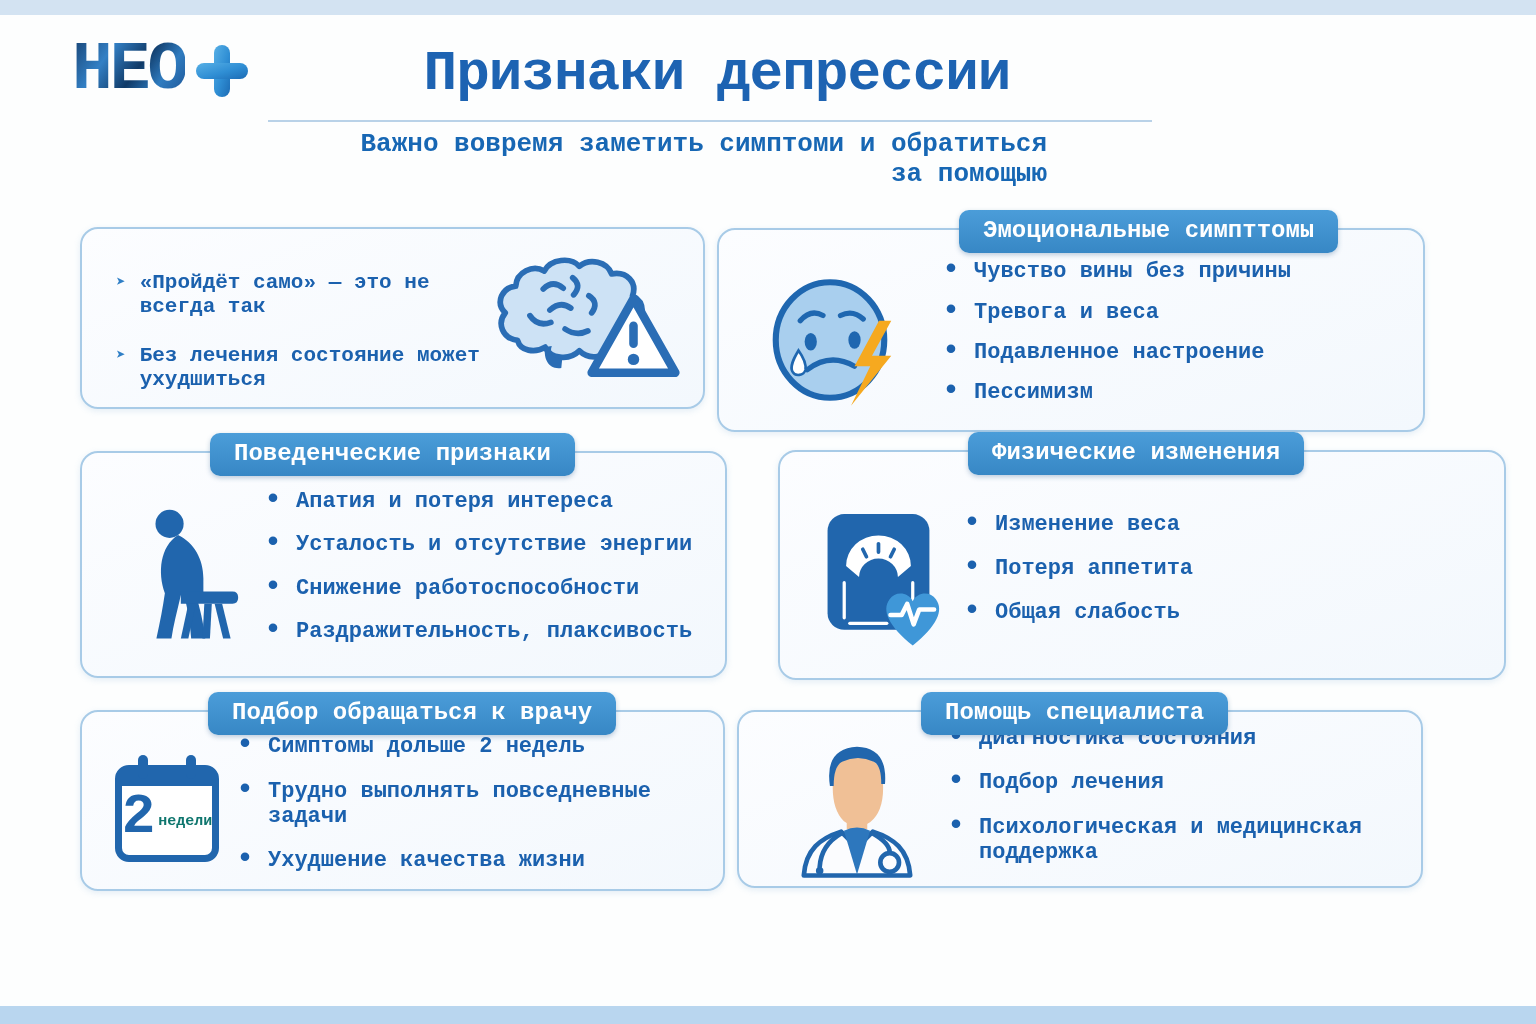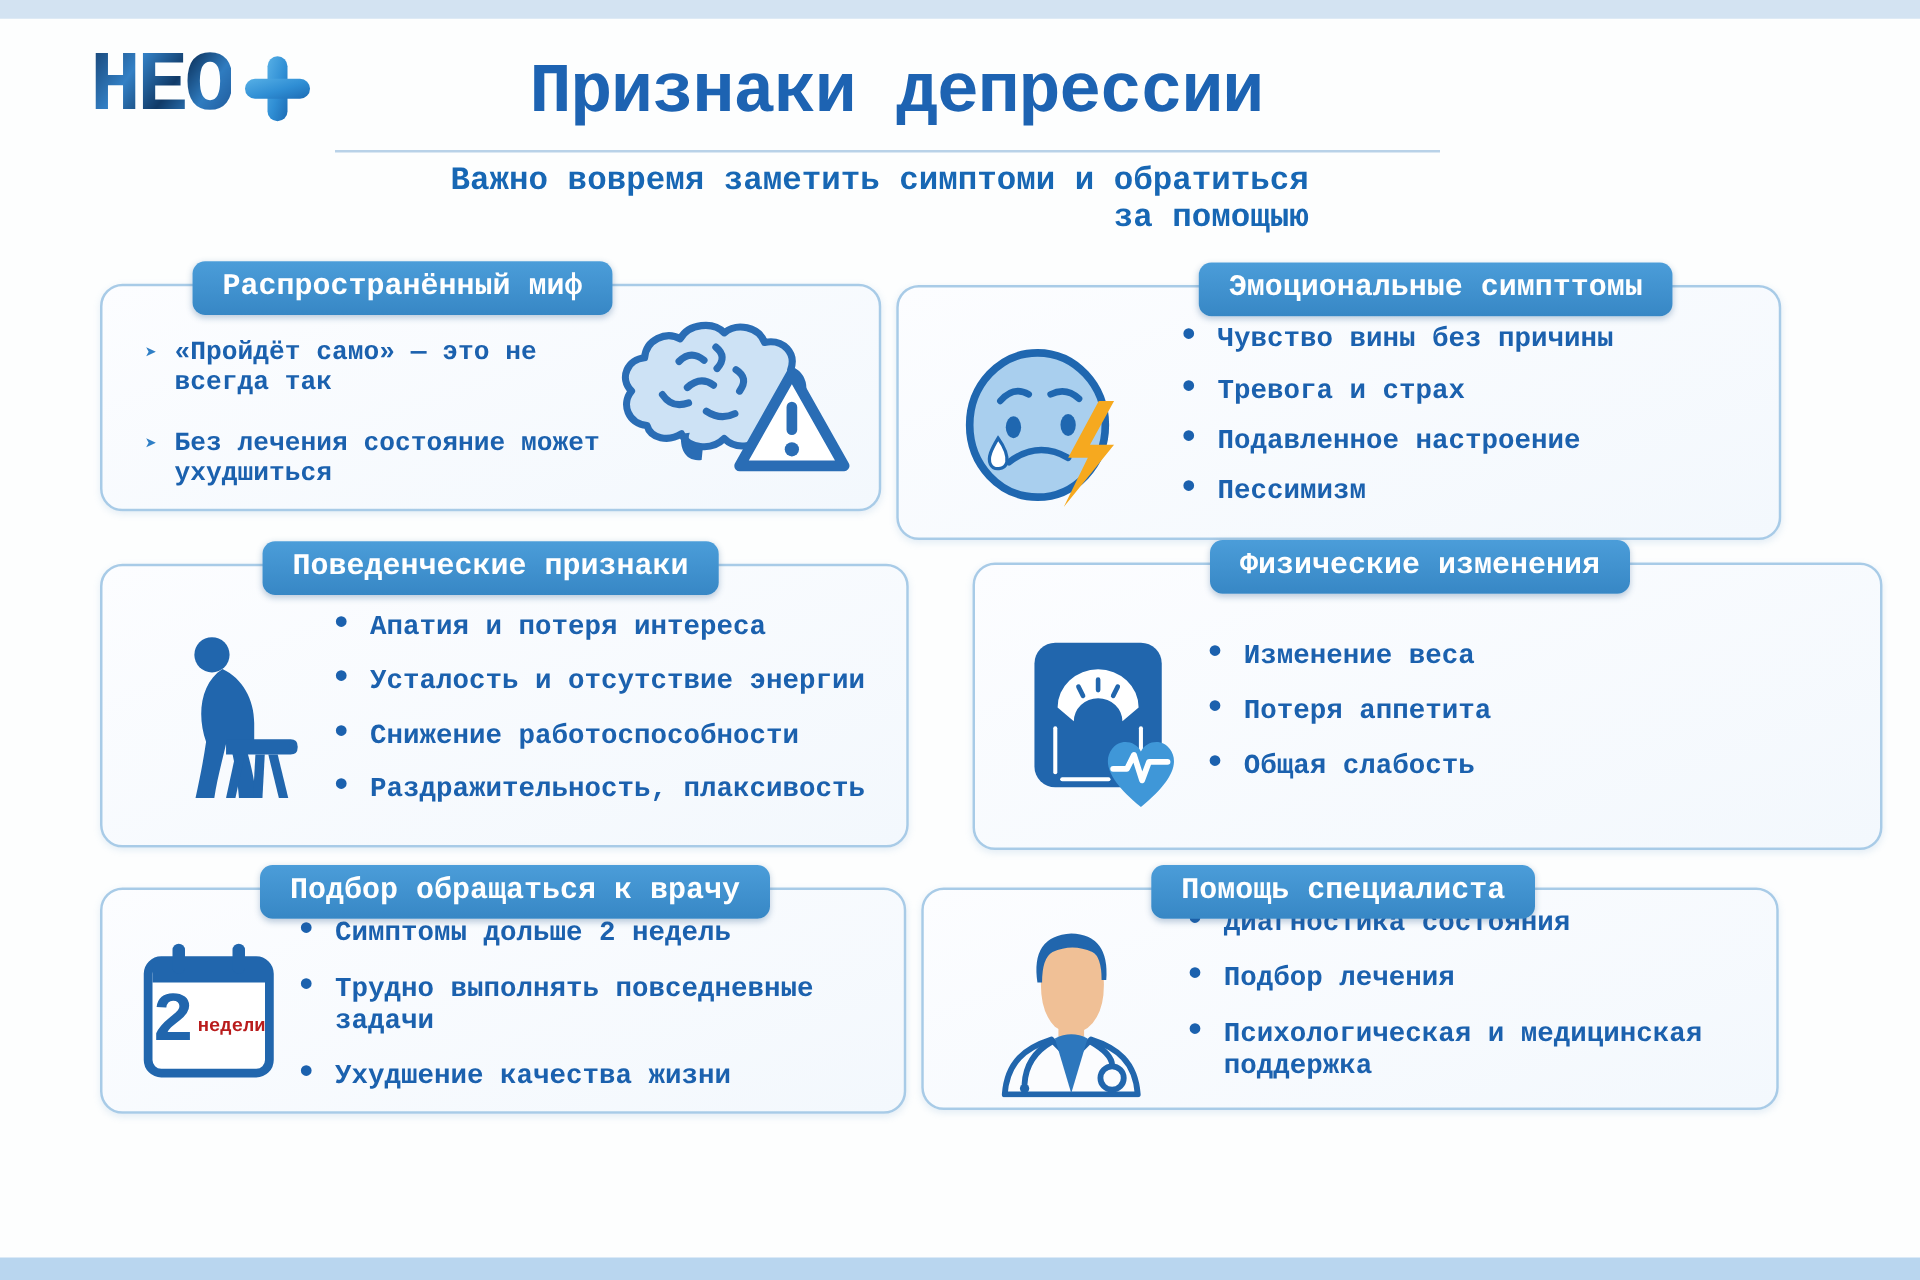--- a/index.html
+++ b/index.html
@@ -86,21 +86,21 @@
 
   
   .cal{position:relative;width:104px;height:97px;flex:0 0 auto;
     border:7px solid #2166ad;border-radius:14px;background:#fff;box-sizing:border-box;}
   .cal .ring{position:absolute;top:-17px;width:10px;height:24px;background:#2166ad;border-radius:6px;}
   .cal .ring.r1{left:16px;}
   .cal .ring.r2{right:16px;}
   .cal-top{height:14px;background:#2166ad;}
   .cal-body{display:flex;align-items:center;justify-content:center;height:62px;}
   .cal-num{font-size:56px;font-weight:bold;color:#2166ad;line-height:1;}
-  .cal-lbl{font-size:15px;font-weight:bold;color:#b91c1c;margin:8px 0 0 3px;}
+  .cal-lbl{font-size:15px;font-weight:bold;color:#0f766e;margin:8px 0 0 3px;}
 
   .icon{flex:0 0 auto;}
 </style>
 </head>
 <body>
 
 <div class="page">
   <div class="strip-top"></div>
 
   <div class="logo">
@@ -116,21 +116,20 @@
       <rect x="21" y="3" width="16" height="52" rx="8" fill="url(#plusg)"></rect>
       <rect x="3" y="21" width="52" height="16" rx="8" fill="url(#plusg)"></rect>
     </svg>
   </div>
 
   <h1 class="title">Признаки депрессии</h1>
   <div class="divider"></div>
   <p class="subtitle">Важно вовремя заметить симптоми и обратиться за помощыю</p>
 
   <section class="card c1">
-    <div class="pill">Распространённый миф</div>
     <div class="body">
       <ul class="list">
         <li>
           <span class="mk arrow">➤</span>
           <span>«Пройдёт само» — это не всегда так</span>
         </li>
         <li>
           <span class="mk arrow">➤</span>
           <span>Без лечения состояние может ухудшиться</span>
         </li>
@@ -168,21 +167,21 @@
         <path d="M36,92 C30,102 26,110 29,116 C32,122 42,121 44,114 C45,107 41,99 36,92 Z" fill="#ffffff" stroke="#1f67b0" stroke-width="3"></path>
         <polygon points="128,58 100,110 118,110 96,155 142,98 120,98 142,58" fill="#f6a91f"></polygon>
       </svg>
       <ul class="list">
         <li>
             <span class="mk dot">•</span>
             <span>Чувство вины без причины</span>
           </li>
         <li>
             <span class="mk dot">•</span>
-            <span>Тревога и страх</span>
+            <span>Тревога и веса</span>
           </li>
         <li>
             <span class="mk dot">•</span>
             <span>Подавленное настроение</span>
           </li>
         <li>
             <span class="mk dot">•</span>
             <span>Пессимизм</span>
           </li>
       </ul>

